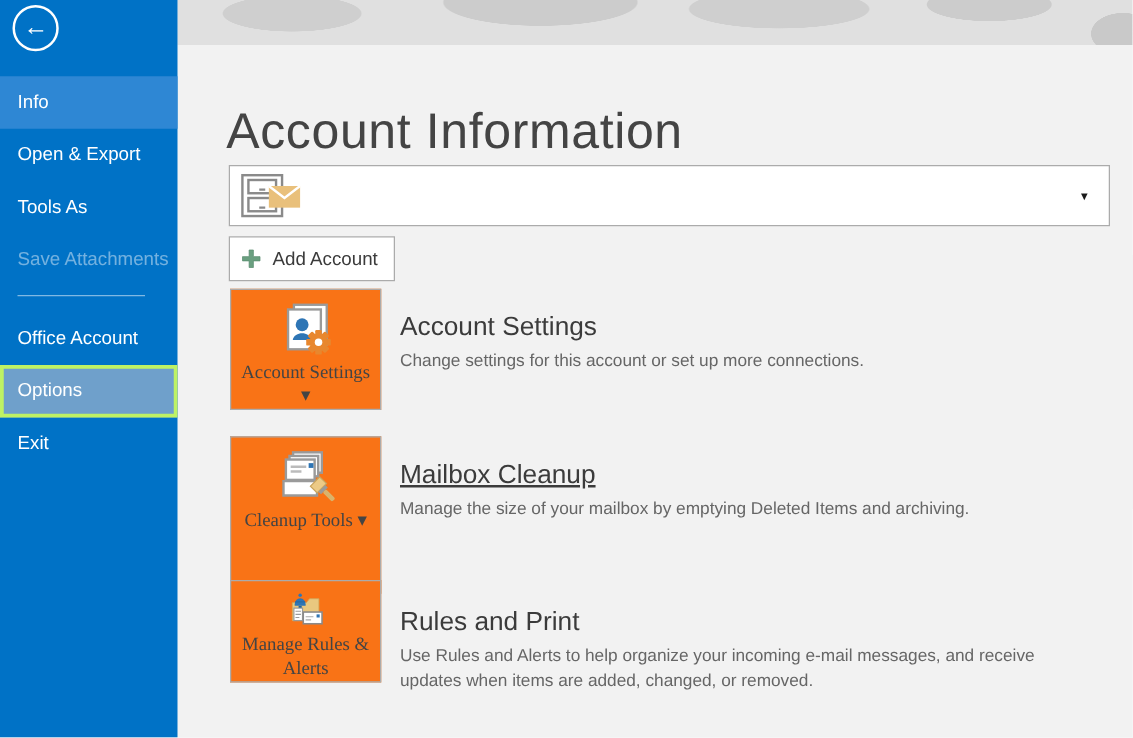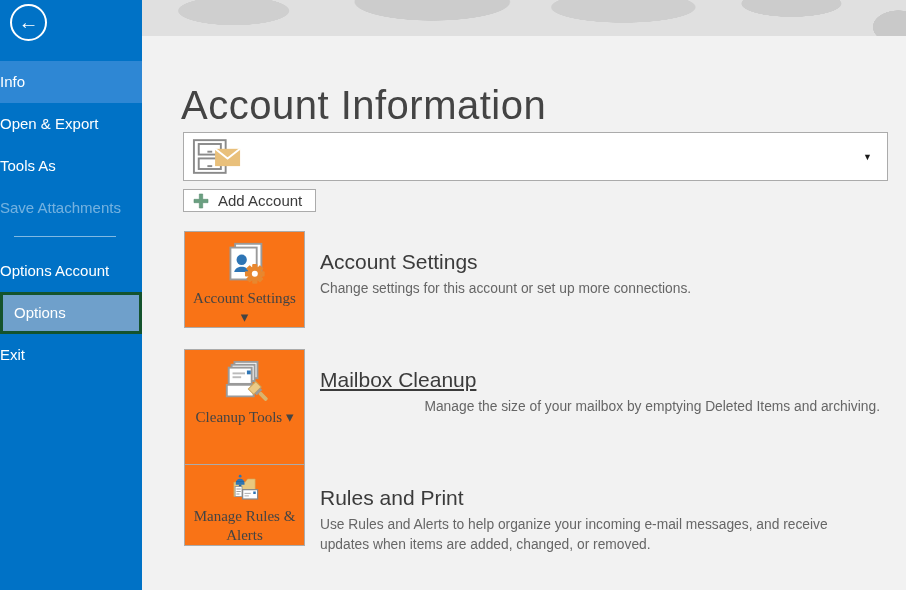--- a/index.html
+++ b/index.html
@@ -15,72 +15,72 @@
       radial-gradient(ellipse 90px 24px at 85% 10%, #cccccc 55%, transparent 56%),
       radial-gradient(ellipse 46px 30px at 99% 75%, #c9c9c9 55%, transparent 56%),
       #e0e0e0;}
 
   
   .sidebar{position:absolute;left:0;top:0;width:142px;height:590px;background:#0072c6;}
   .back-btn{position:absolute;left:10px;top:4px;width:33px;height:33px;border:2px solid #fff;
     border-radius:50%;color:#fff;display:flex;align-items:center;justify-content:center;
     font-size:20px;font-weight:bold;cursor:pointer;}
   .nav{position:absolute;top:61px;left:0;width:142px;}
-  .nav-item{height:42px;line-height:42px;color:#fff;font-size:15px;
+  .nav-item{height:42px;line-height:42px;padding-left:14px;color:#fff;font-size:15px;
     cursor:pointer;box-sizing:border-box;}
   .nav-item.selected{background:#2e87d4;}
   .nav-item.disabled{color:rgba(255,255,255,0.45);cursor:default;}
-  .nav-item.annotated{background:#6fa0cb;border:3px solid #14532d;line-height:36px;padding-left:11px;}
+  .nav-item.annotated{background:#6fa0cb;border:3px solid #bef264;line-height:36px;padding-left:11px;}
   .nav-divider{height:1px;background:rgba(255,255,255,0.5);margin:7px 26px 13px 14px;}
 
   
   .page-title{position:absolute;left:181px;top:56px;font-size:40px;font-weight:300;
     color:#444;letter-spacing:0.5px;}
   .dropdown{position:absolute;left:183px;top:132px;width:705px;height:49px;background:#fff;
     border:1px solid #ababab;box-sizing:border-box;display:flex;align-items:center;cursor:pointer;}
   .dd-icon{margin-left:8px;display:block;}
   .dd-value{flex:1;font-size:14px;color:#444;padding-left:8px;}
   .dd-arrow{position:absolute;right:15px;top:50%;transform:translateY(-50%);
     font-size:9px;color:#1a1a1a;}
-  .add-btn{position:absolute;left:183px;top:189px;height:23px;padding:0 13px 0 9px;background:#fff;
+  .add-btn{position:absolute;left:183px;top:189px;height:36px;padding:0 13px 0 9px;background:#fff;
     border:1px solid #ababab;box-sizing:border-box;display:flex;align-items:center;gap:9px;
     font-size:15px;color:#3b3b3b;cursor:pointer;}
 
   .tile{position:absolute;left:184px;width:121px;background:#f97316;border:1px solid #ababab;
     box-sizing:border-box;display:flex;flex-direction:column;align-items:center;cursor:pointer;font-family:Liberation Serif, serif;}
   .tile .ticon{margin-top:9px;}
   .tile .tlabel{margin-top:3px;font-size:15px;color:#444;line-height:19px;text-align:center;
     padding:0 4px;}
   .tile-1{top:231px;height:97px;}
   .tile-2{top:349px;height:126px;}
   .tile-3{top:464px;height:82px;}
 
   .sec-heading{position:absolute;left:320px;font-size:21px;font-weight:400;color:#3b3b3b;}
   .sh-1{top:233px;} .sh-2{top:351px;text-decoration:underline;} .sh-3{top:469px;}
   .sec-desc{position:absolute;left:320px;width:560px;font-size:13.8px;color:#666;line-height:20px;}
-  .sd-1{top:265px;} .sd-2{top:383px;text-align:right;} .sd-3{top:501px;}
+  .sd-1{top:265px;} .sd-2{top:383px;} .sd-3{top:501px;}
 </style>
 </head>
 <body>
 
 <div class="app">
 
   <div class="topband"></div>
 
   <div class="sidebar">
     <div class="back-btn">
       <span>←</span>
     </div>
     <div class="nav">
       <div class="nav-item selected">Info</div>
       <div class="nav-item">Open &amp; Export</div>
       <div class="nav-item">Tools As</div>
       <div class="nav-item disabled">Save Attachments</div>
       <div class="nav-divider"></div>
-      <div class="nav-item">Options Account</div>
+      <div class="nav-item">Office Account</div>
       <div class="nav-item annotated">Options</div>
       <div class="nav-item">Exit</div>
     </div>
   </div>
 
   <h1 class="page-title">Account Information</h1>
 
   <div class="dropdown">
     <svg class="dd-icon" width="50" height="37" viewBox="0 0 52 38">
       <rect x="2" y="2" width="33" height="34" fill="#fff" stroke="#8a8a8a" stroke-width="2"></rect>

